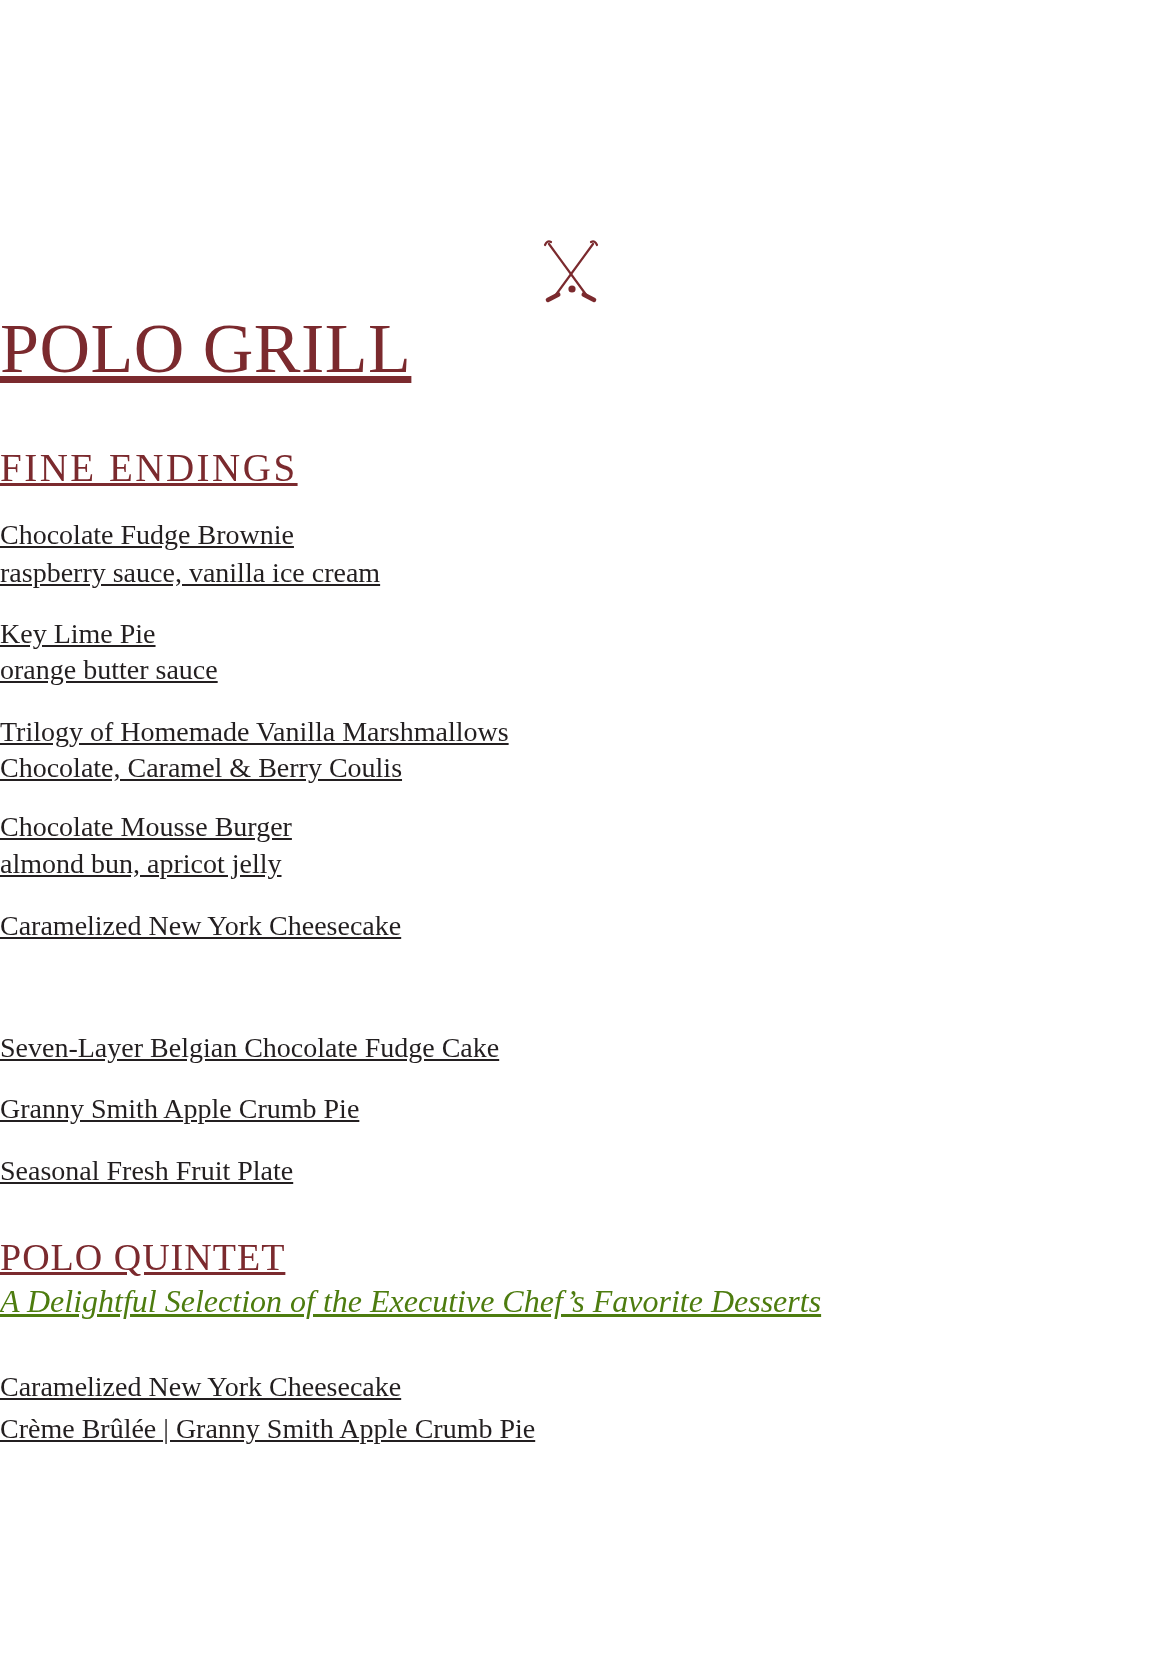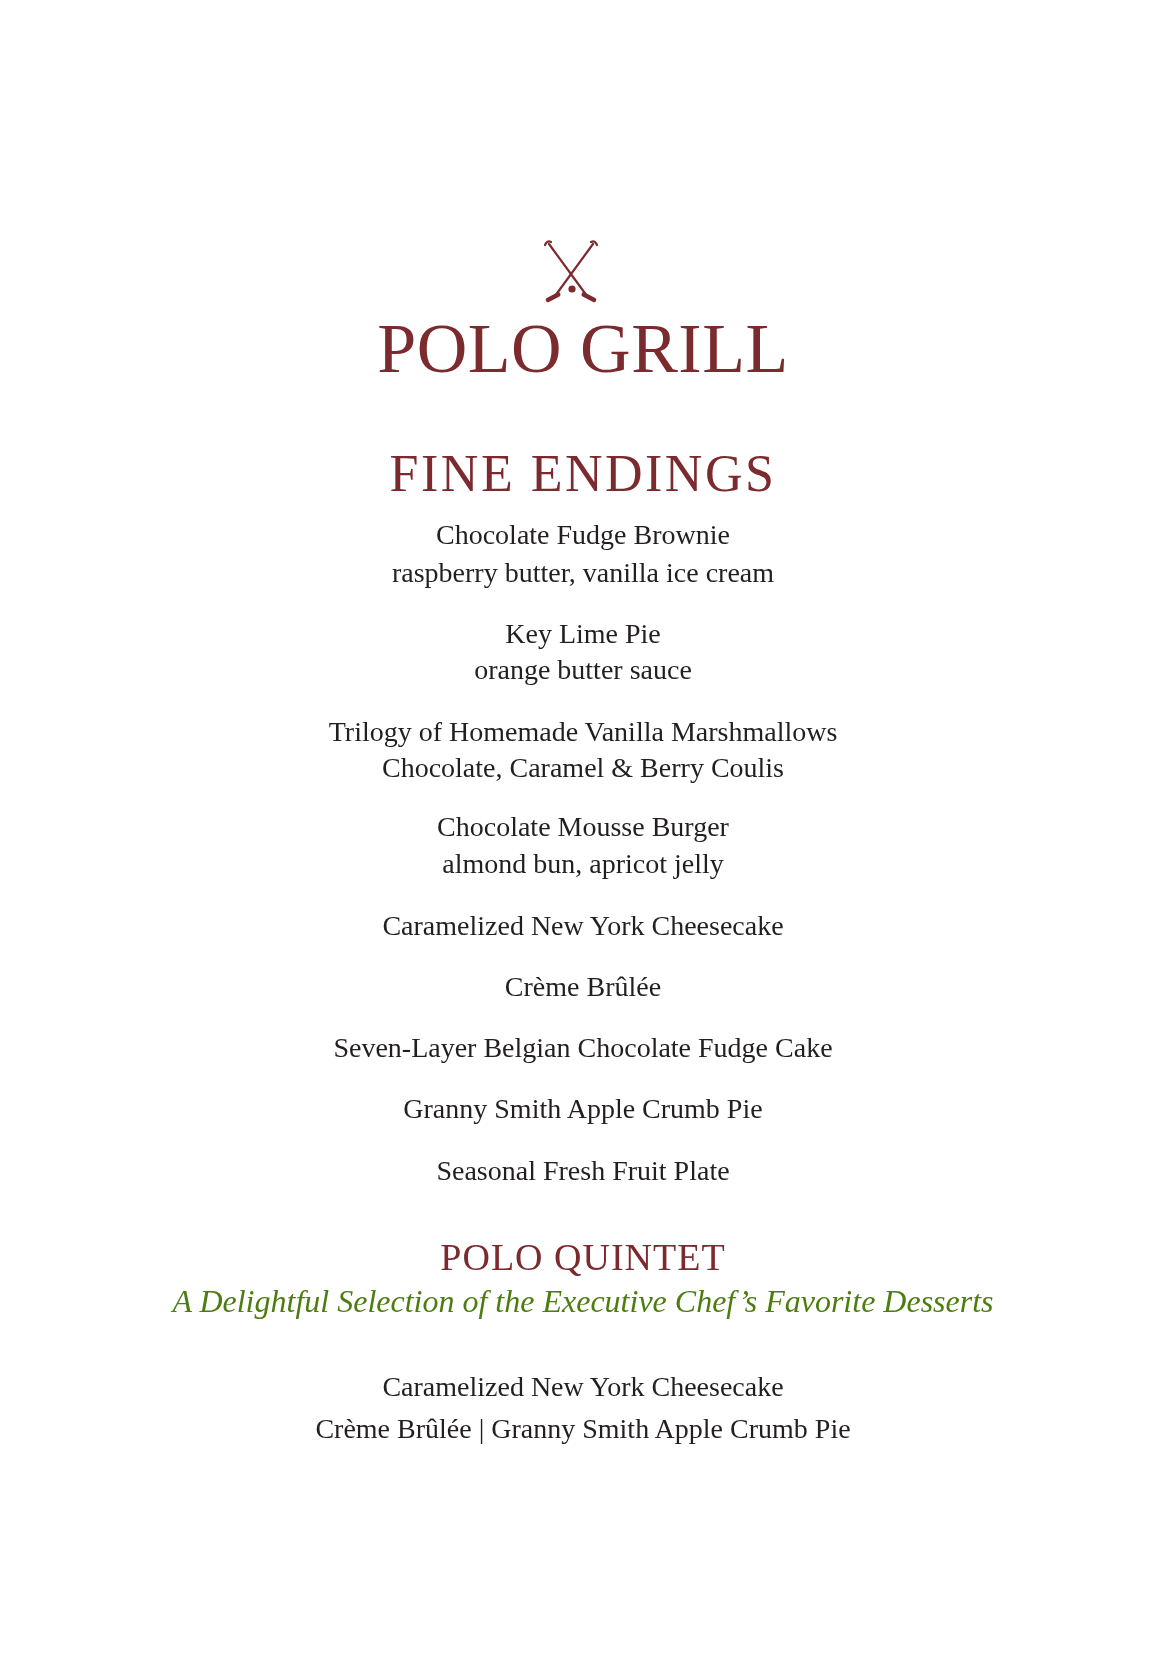--- a/index.html
+++ b/index.html
@@ -18,40 +18,41 @@
     .page {
       position: absolute;
       left: 0; top: 0;
       width: 1166px;
       height: 1654px;
     }
     .line {
       position: absolute;
       left: 0;
       width: 1166px;
-      text-align: center;
+      text-align: left;
       white-space: nowrap;
       line-height: 1;
+      text-decoration: underline;
     }
     .logo {
       position: absolute;
       left: 541px;
       top: 236px;
       width: 60px;
       height: 70px;
     }
     .brand {
       color: #7b2a2e;
       font-size: 70px;
       letter-spacing: 0.5px;
       transform: scaleX(1.0);
     }
     .section-title {
       color: #7b2a2e;
-      font-size: 52px;
+      font-size: 39px;
       letter-spacing: 2.5px;
     }
     .section-title.small {
       font-size: 38px;
       letter-spacing: 1px;
     }
     .item {
       font-size: 28px;
       color: #231f20;
     }
@@ -84,33 +85,32 @@
         <circle cx="31" cy="53" r="3.6"></circle>
       </g>
     </svg>
   </div>
 
   <div class="line brand" style="top:314px;">POLO GRILL</div>
 
   <div class="line section-title" style="top:448px;">FINE ENDINGS</div>
 
   <div class="line item" style="top:521px;">Chocolate Fudge Brownie</div>
-  <div class="line item" style="top:559px;">raspberry butter, vanilla ice cream</div>
+  <div class="line item" style="top:559px;">raspberry sauce, vanilla ice cream</div>
 
   <div class="line item" style="top:620px;">Key Lime Pie</div>
   <div class="line item" style="top:656px;">orange butter sauce</div>
 
   <div class="line item" style="top:718px;">Trilogy of Homemade Vanilla Marshmallows</div>
   <div class="line item" style="top:754px;">Chocolate, Caramel &amp; Berry Coulis</div>
 
   <div class="line item" style="top:813px;">Chocolate Mousse Burger</div>
   <div class="line item" style="top:850px;">almond bun, apricot jelly</div>
 
   <div class="line item" style="top:912px;">Caramelized New York Cheesecake</div>
-  <div class="line item" style="top:973px;">Crème Brûlée</div>
   <div class="line item" style="top:1034px;">Seven-Layer Belgian Chocolate Fudge Cake</div>
   <div class="line item" style="top:1095px;">Granny Smith Apple Crumb Pie</div>
   <div class="line item" style="top:1157px;">Seasonal Fresh Fruit Plate</div>
 
   <div class="line section-title small" style="top:1238px;">POLO QUINTET</div>
   <div class="line tagline" style="top:1285px;">A Delightful Selection of the Executive Chef’s Favorite Desserts</div>
 
   <div class="line item" style="top:1373px;">Caramelized New York Cheesecake</div>
   <div class="line item" style="top:1415px;">Crème Brûlée | Granny Smith Apple Crumb Pie</div>
 

